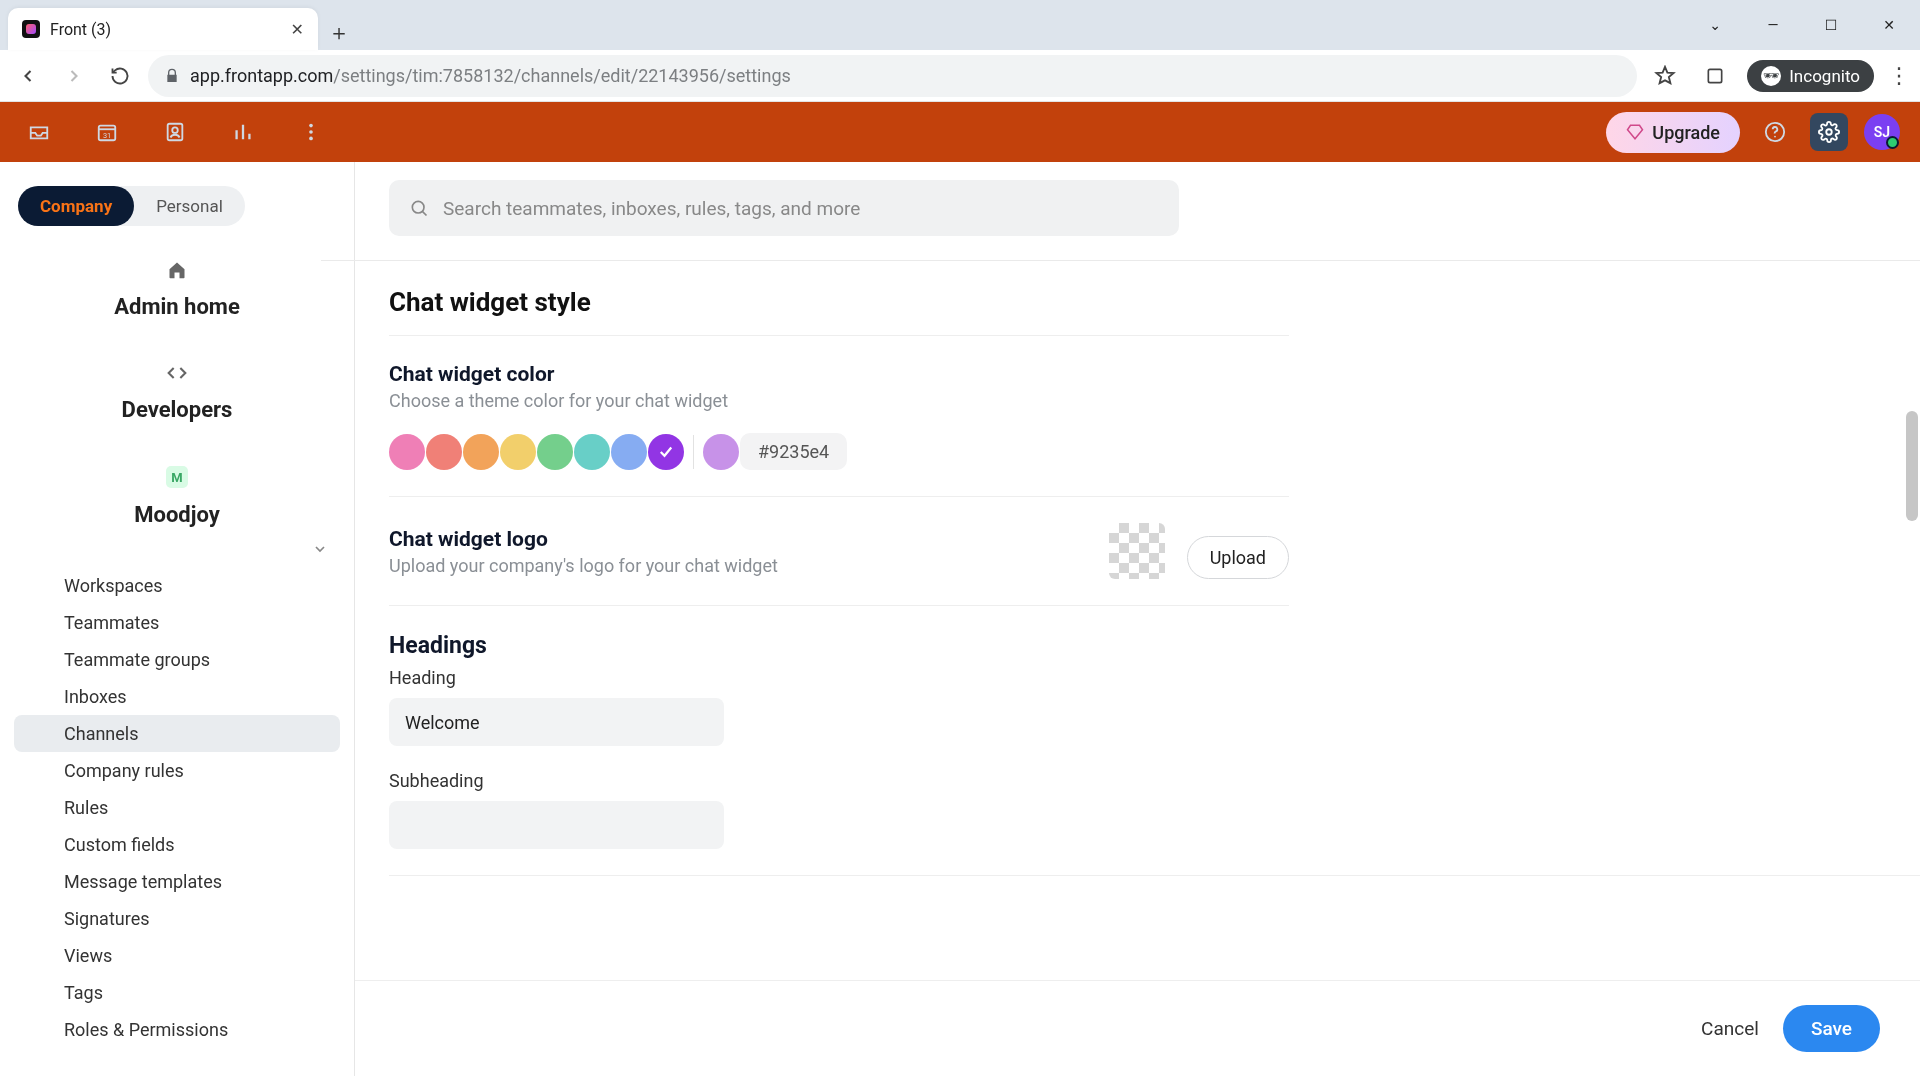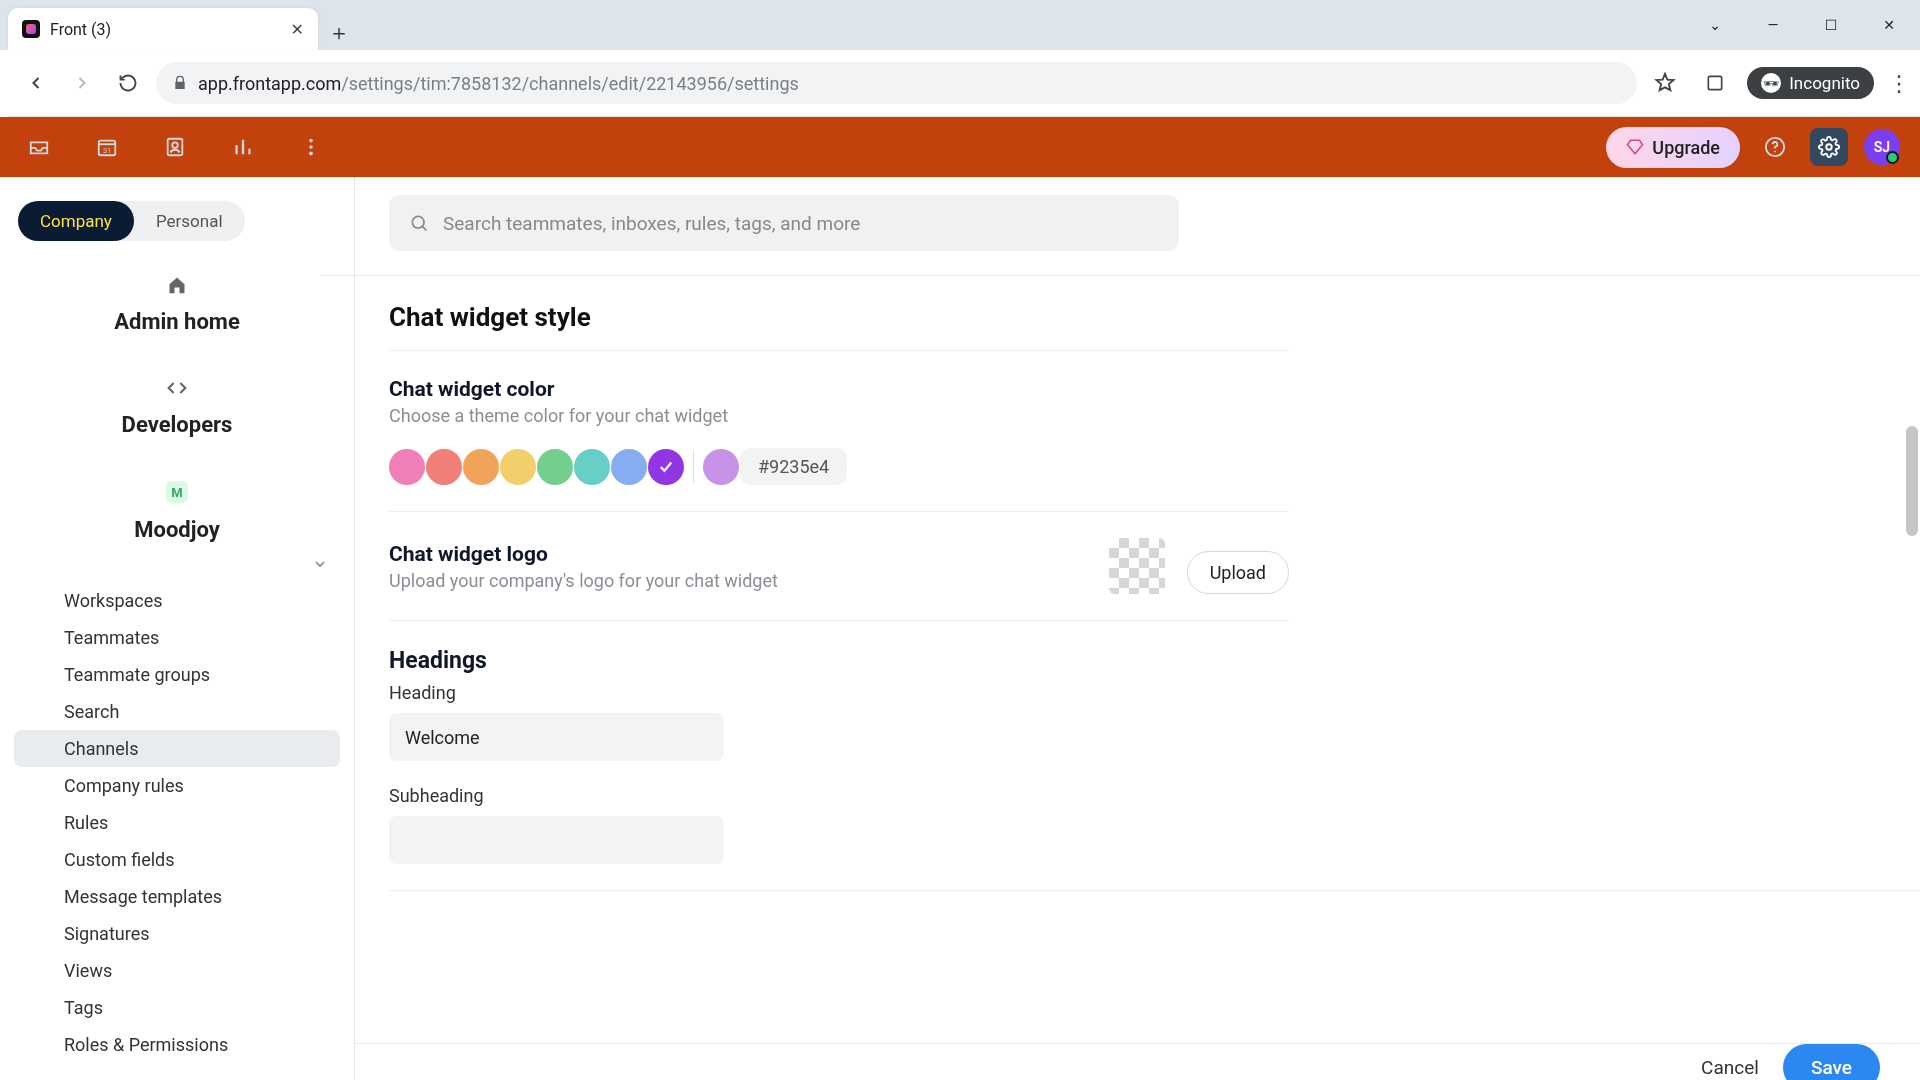--- a/index.html
+++ b/index.html
@@ -10,21 +10,21 @@
 .tab-strip { display: flex; align-items: flex-end; height: 100%; gap: 4px; }
 .tab { display: flex; align-items: center; background: #fff; border-radius: 10px 10px 0 0; padding: 0 14px; height: 42px; min-width: 310px; gap: 10px; margin-top: 8px; box-shadow: 0 -1px 4px rgba(0,0,0,.05); }
 .tab .favicon { width: 18px; height: 18px; border-radius: 4px; background: #111; display: inline-flex; align-items: center; justify-content: center; }
 .tab .favicon .p { width: 10px; height: 10px; border-radius: 3px; background: linear-gradient(135deg,#ff5f6d,#a24bff); }
 .tab .title { flex: 1; font-size: 16px; color: #222; }
 .tab .close { color: #444; font-size: 16px; cursor: pointer; }
 .new-tab { width: 34px; height: 34px; display: flex; align-items: center; justify-content: center; font-size: 22px; color: #333; cursor: pointer; border-radius: 50%; }
 .win-controls { margin-left: auto; display: flex; gap: 28px; padding-right: 8px; color: #222; font-size: 14px; }
 .win-btn { cursor: pointer; width: 30px; text-align: center; }
 
-.addr-bar { display: flex; align-items: center; background: #fff; height: 67px; padding: 0 10px; gap: 10px; border-bottom: 1px solid #e3e3e3; margin-left: 8px; }
+.addr-bar { display: flex; align-items: center; background: #fff; height: 52px; padding: 0 10px; gap: 10px; border-bottom: 1px solid #e3e3e3; }
 .nav-btn { width: 36px; height: 36px; display: flex; align-items: center; justify-content: center; border-radius: 50%; color: #444; cursor: pointer; font-size: 20px; }
 .nav-btn.disabled { color: #bbb; }
 .url-area { flex: 1; display: flex; align-items: center; background: #f1f3f4; border-radius: 30px; height: 42px; padding: 0 16px; gap: 10px; }
 .url-area .lock { color: #5f6368; }
 .url-text { font-size: 18px; color: #202124; }
 .url-domain { color: #202124; }
 .url-path { color: #7c7f82; }
 .addr-right { display: flex; align-items: center; gap: 14px; }
 .ic-btn { width: 36px; height: 36px; display: flex; align-items: center; justify-content: center; border-radius: 50%; cursor: pointer; color: #444; }
 .incognito-pill { display: flex; align-items: center; gap: 8px; background: #3c4043; color: #fff; padding: 6px 14px; border-radius: 20px; font-size: 17px; }
@@ -39,21 +39,21 @@
 .upgrade-btn { display: flex; align-items: center; gap: 8px; background: linear-gradient(90deg,#ffd6e7,#e4d2ff); color: #222; padding: 10px 20px; border-radius: 24px; font-size: 18px; font-weight: 500; cursor: pointer; }
 .avatar-sj { width: 36px; height: 36px; border-radius: 50%; background: #7b3ff2; color: #fff; display: flex; align-items: center; justify-content: center; font-size: 14px; font-weight: 600; position: relative; }
 .avatar-sj::after { content: ""; position: absolute; bottom: 1px; right: 1px; width: 9px; height: 9px; background: #2ecc71; border-radius: 50%; border: 2px solid #0b1b34; }
 
 
 .app-body { display: flex; height: calc(1080px - 50px - 56px - 60px); }
 .sidebar { width: 355px; border-right: 1px solid #e6e6e6; padding: 20px 14px; overflow-y: auto; position: relative; }
 .sidebar::-webkit-scrollbar{width:10px} .sidebar::-webkit-scrollbar-thumb{background:#cfcfcf;border-radius:5px}
 .toggle-pill { display: inline-flex; background: #eef0f2; border-radius: 24px; height: 40px; align-items: center; margin: 4px 0 24px 4px; }
 .toggle-pill .seg { padding: 0 22px; height: 40px; display: flex; align-items: center; border-radius: 24px; font-size: 17px; cursor: pointer; color: #555; }
-.toggle-pill .seg.active { background: #0b1b34; color: #fde047; font-weight: 400; }
+.toggle-pill .seg.active { background: #0b1b34; color: #f97316; font-weight: 700; }
 
 .nav-row { display: flex; align-items: center; gap: 14px; padding: 10px 12px; border-radius: 10px; cursor: pointer; font-size: 20px; color: #222; flex-direction: column; }
 .nav-row.bold { font-weight: 700; font-size: 22px; }
 .nav-row .ic { width: 22px; display: inline-flex; justify-content: center; color: #666; }
 .nav-row .ic.m { width: 22px; height: 22px; background: #d9fbe5; color: #3aa765; border-radius: 5px; font-size: 13px; font-weight: 700; align-items: center; }
 .nav-row .chev { margin-left: auto; color: #888; }
 .nav-section-space { height: 24px; }
 .sub-item { padding: 8px 14px 8px 50px; font-size: 18px; color: #333; border-radius: 8px; cursor: pointer; }
 .sub-item.active { background: #e9ecef; }
 
@@ -73,21 +73,21 @@
 .swatch.selected svg { display:block; }
 .vline { width: 1px; height: 34px; background: #e2e2e2; margin: 0 8px; }
 .hex-pill { background: #f3f3f4; padding: 8px 18px; border-radius: 10px; font-size: 18px; color: #555; }
 .logo-row { display: flex; align-items: center; }
 .logo-left { flex: 1; }
 .logo-right { display: flex; align-items: flex-end; gap: 22px; }
 .checker { width: 56px; height: 56px; background-image: linear-gradient(45deg,#d6d6d6 25%,transparent 25%),linear-gradient(-45deg,#d6d6d6 25%,transparent 25%),linear-gradient(45deg,transparent 75%,#d6d6d6 75%),linear-gradient(-45deg,transparent 75%,#d6d6d6 75%); background-size: 20px 20px; background-position: 0 0,0 10px,10px -10px,-10px 0; border-radius: 6px; }
 .upload-btn { background: #fff; border: 1px solid #d5d7da; padding: 10px 22px; border-radius: 22px; font-size: 18px; color: #222; cursor: pointer; display:flex; align-items:center; gap:6px; }
 .field-label { font-size: 18px; color: #333; margin: 6px 0 10px 0; }
 .text-input { background: #f2f3f4; border: none; border-radius: 8px; height: 48px; width: 335px; padding: 0 16px; font-size: 18px; color: #222; }
-.footer-bar { position: absolute; bottom: 0; left: 0; right: 0; background: #fff; border-top: 1px solid #eee; padding: 0 40px; display: flex; justify-content: flex-end; gap: 24px; align-items: center; }
+.footer-bar { position: absolute; bottom: 0; left: 0; right: 0; background: #fff; border-top: 1px solid #eee; padding: 24px 40px; display: flex; justify-content: flex-end; gap: 24px; align-items: center; }
 .btn-cancel { font-size: 19px; color: #333; background: none; border: none; cursor: pointer; }
 .btn-save { background: #2b88f0; color: #fff; border: none; padding: 12px 28px; font-size: 19px; border-radius: 26px; cursor: pointer; font-weight: 500; }
 .vscroll-thumb { position: absolute; right: 2px; width: 12px; background: #c6c6c6; border-radius: 6px; }
 
 svg { display: block; }
 </style>
 </head>
 <body>
 
 <div class="browser-top">
@@ -248,21 +248,21 @@
         <svg width="16" height="16" viewBox="0 0 24 24" fill="none" stroke="currentColor" stroke-width="2.5">
             <path d="M6 9l6 6 6-6"></path>
           </svg>
       </span>
     </div>
 
     <div id="sidebar-items">
         <div class="sub-item">Workspaces</div>
         <div class="sub-item">Teammates</div>
         <div class="sub-item">Teammate groups</div>
-        <div class="sub-item">Search</div>
+        <div class="sub-item">Inboxes</div>
         <div class="sub-item active">Channels</div>
         <div class="sub-item">Company rules</div>
         <div class="sub-item">Rules</div>
         <div class="sub-item">Custom fields</div>
         <div class="sub-item">Message templates</div>
         <div class="sub-item">Signatures</div>
         <div class="sub-item">Views</div>
         <div class="sub-item">Tags</div>
         <div class="sub-item">Roles &amp; Permissions</div>
       </div>

